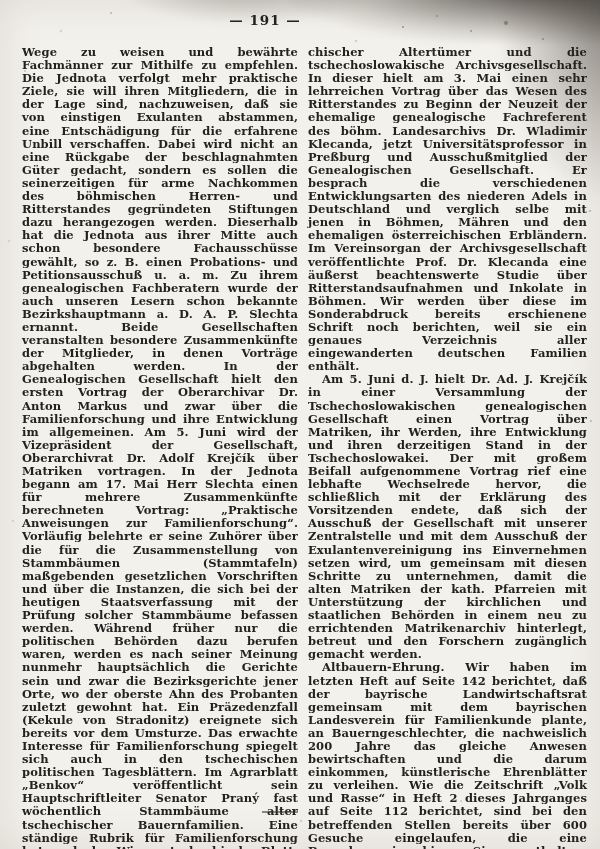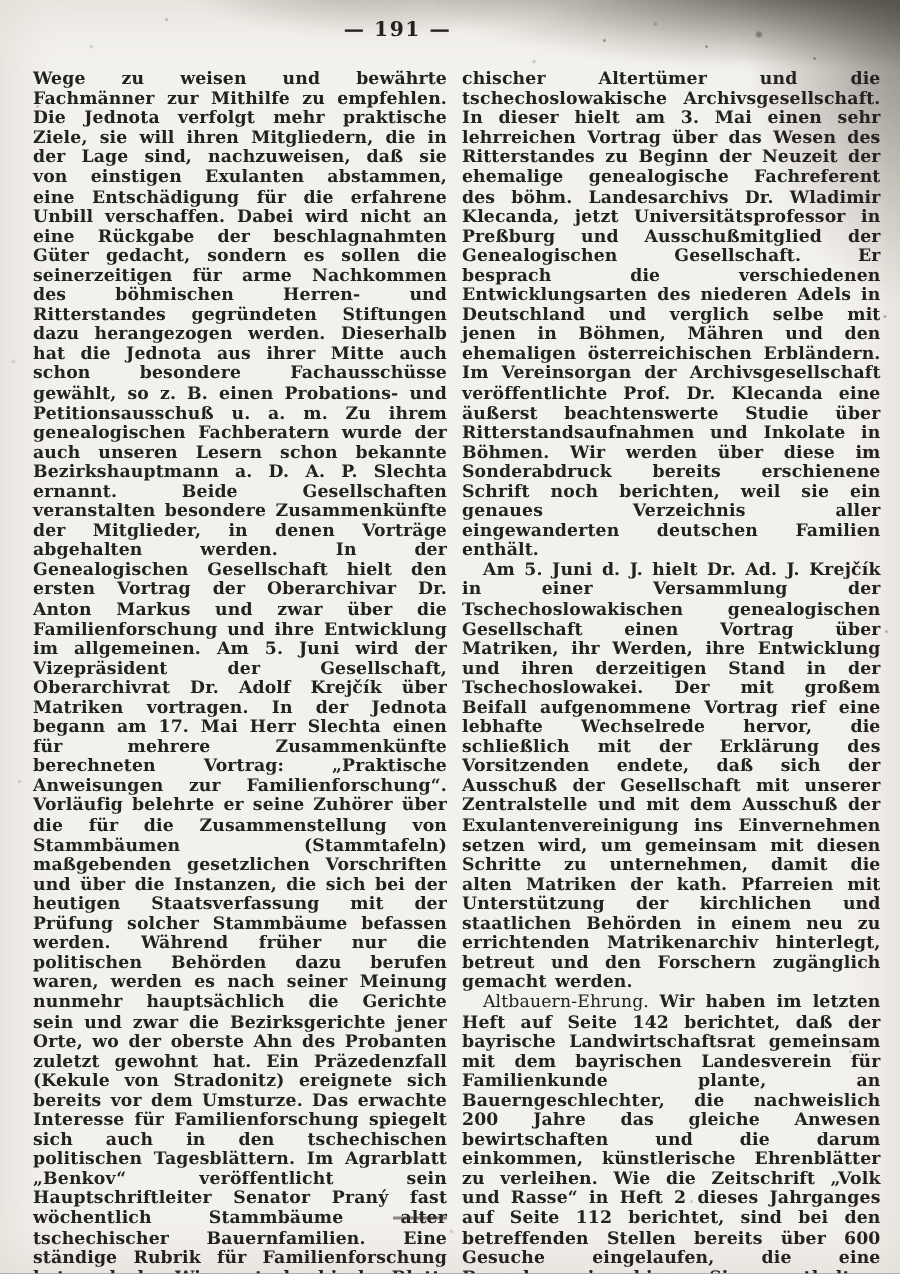--- a/index.html
+++ b/index.html
@@ -50,21 +50,21 @@
   }
   .columns{
     position:absolute; left:22px; top:46px; width:565px;
     display:grid; grid-template-columns:276px 1fr; column-gap:10px;
     text-align:justify; hyphens:auto; -webkit-hyphens:auto;
     font-size:11.5px; font-weight:bold; line-height:13.1px;
     letter-spacing:.1px; word-spacing:1.6px;
   }
   .para{margin:0;}
   .para.indent{text-indent:14px;}
-  .lead{font-weight:normal;}
+  .lead{font-weight:bold;}
   .end-rule{
     position:absolute; left:262px; top:811px; width:36px; height:2px;
     background:rgba(55,50,45,.55);
   }
 </style>
 </head>
 <body>
 
 <div class="page">
   <div class="smudge smudge-a"></div>

